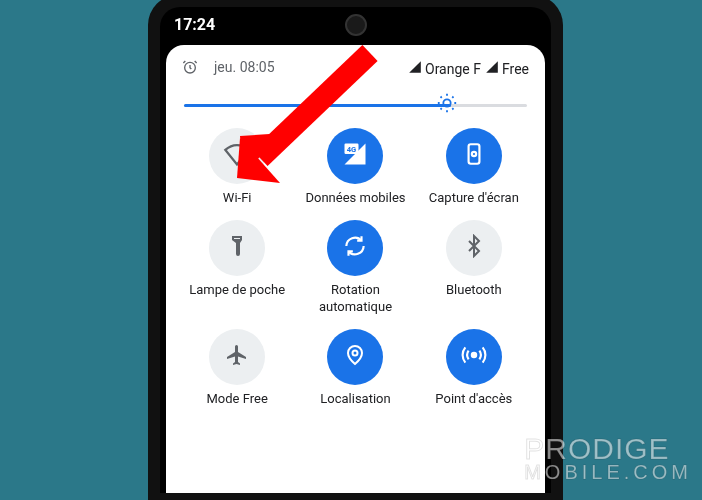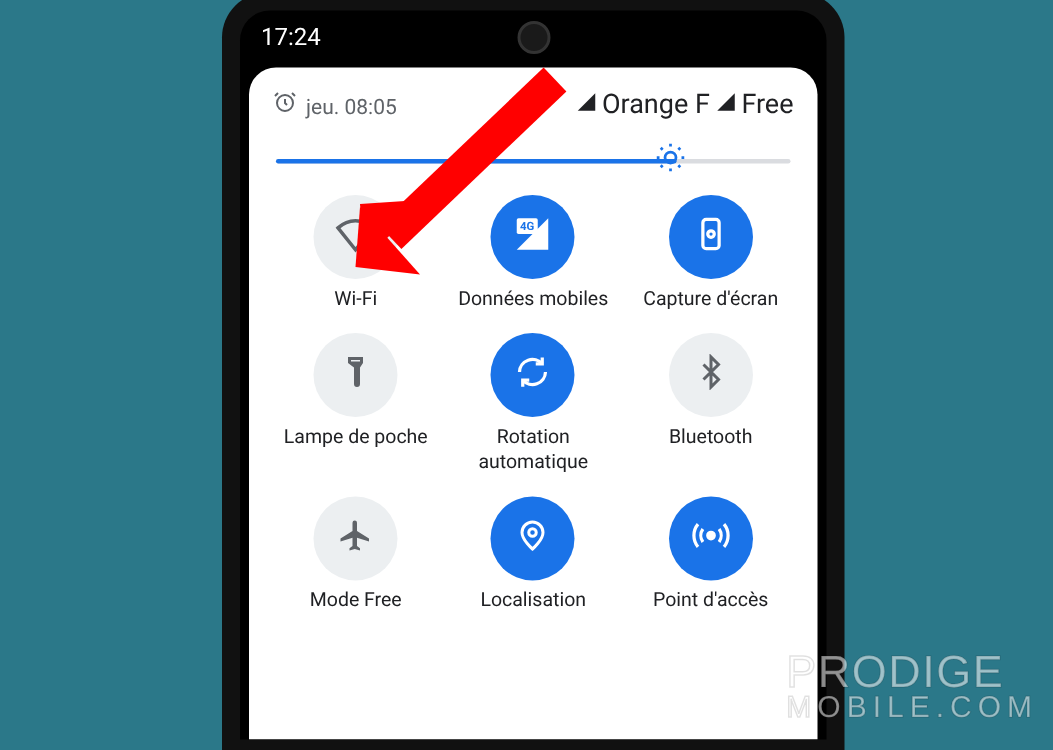--- a/index.html
+++ b/index.html
@@ -29,21 +29,21 @@
       overflow: hidden;
       position: relative;
     }
     .status-bar {
       height: 34px;
       display: flex;
       align-items: center;
       padding: 0 14px;
       color: #fff;
       font-size: 16px;
-      font-weight: 400;
+      font-weight: 700;
       position: relative;
     }
     .camera-notch {
       position: absolute;
       left: 50%;
       transform: translateX(-50%);
       top: 7px;
       width: 22px;
       height: 22px;
       background: #1a1a1a;
@@ -59,23 +59,23 @@
       color: #333;
     }
     .panel-header {
       display: flex;
       align-items: center;
       justify-content: space-between;
       font-size: 14px;
       color: #5f6368;
       padding: 2px 2px 10px 2px;
     }
-    .panel-header-left { display: flex; align-items: flex-end; gap: 6px; }
+    .panel-header-left { display: flex; align-items: flex-start; gap: 16px; }
     .panel-header-right { display: flex; align-items: center; gap: 4px; color: #202124; }
-    .sig { display: inline-flex; align-items: center; gap: 3px; font-size: 18px; }
+    .sig { display: inline-flex; align-items: center; gap: 3px; font-size: 14px; }
     .brightness-row {
       position: relative;
       height: 34px;
       display: flex;
       align-items: center;
       margin-bottom: 6px;
     }
     .track {
       position: absolute;
       left: 4px; right: 4px;

